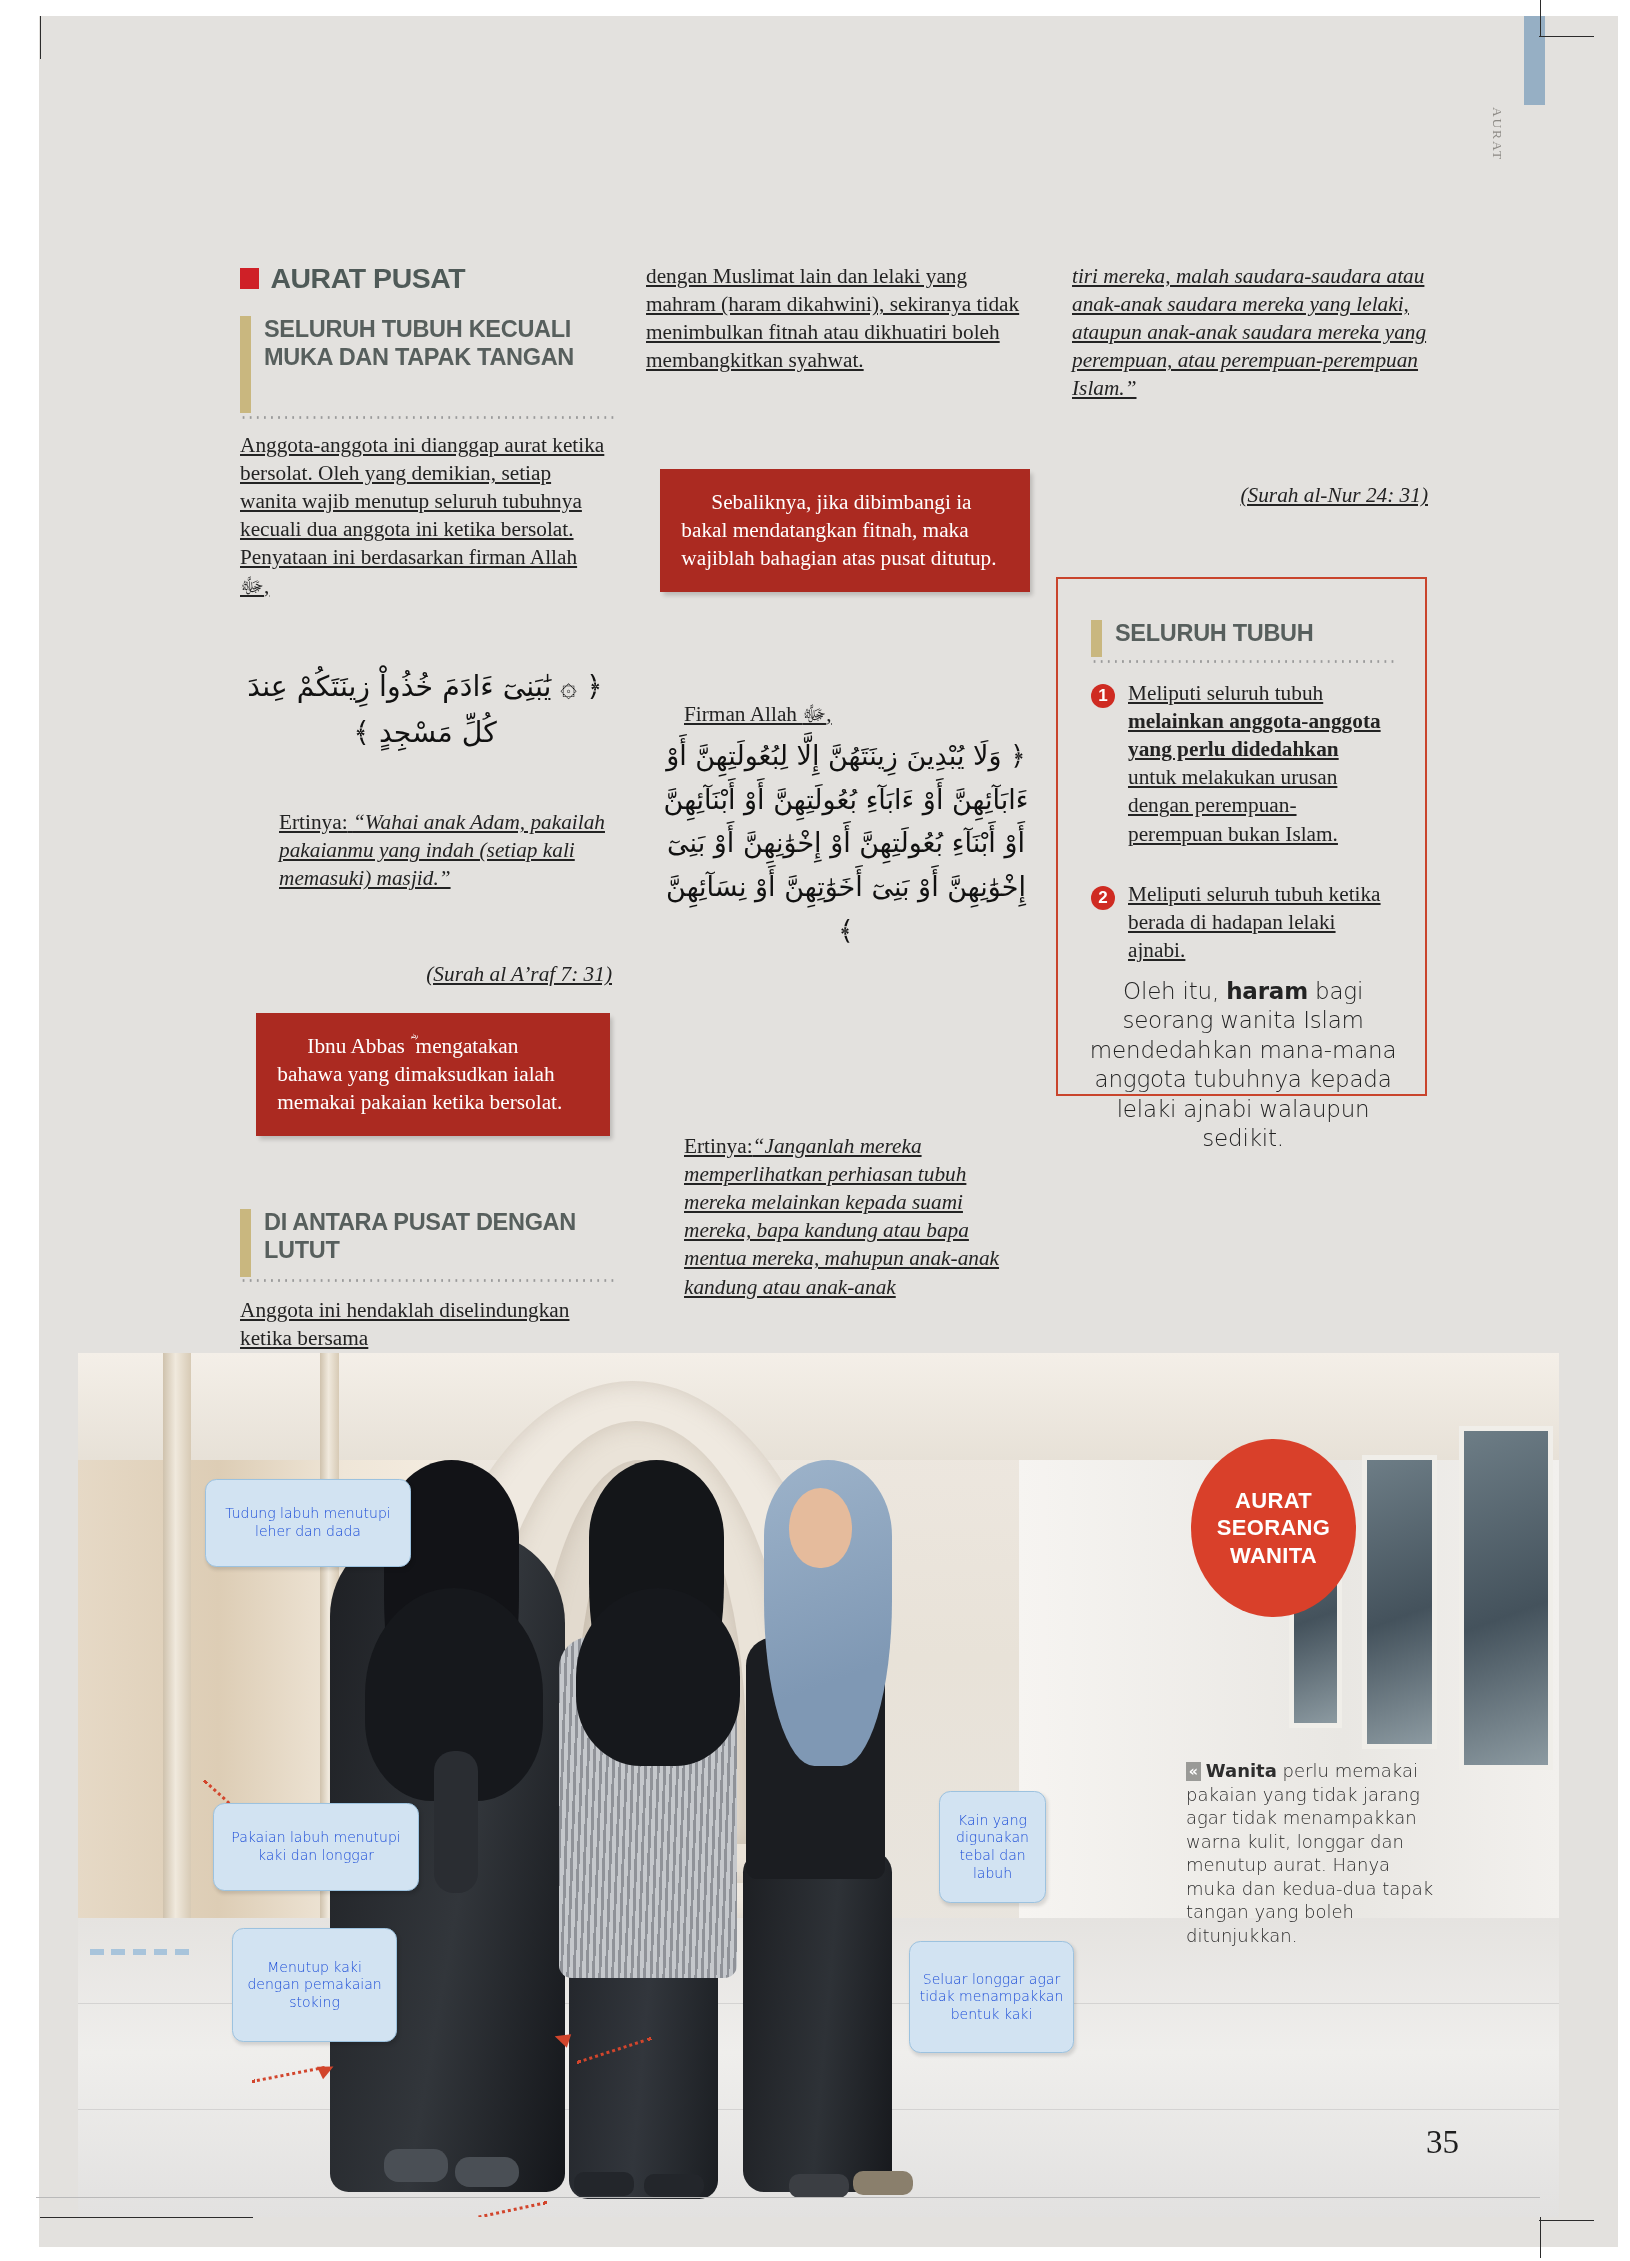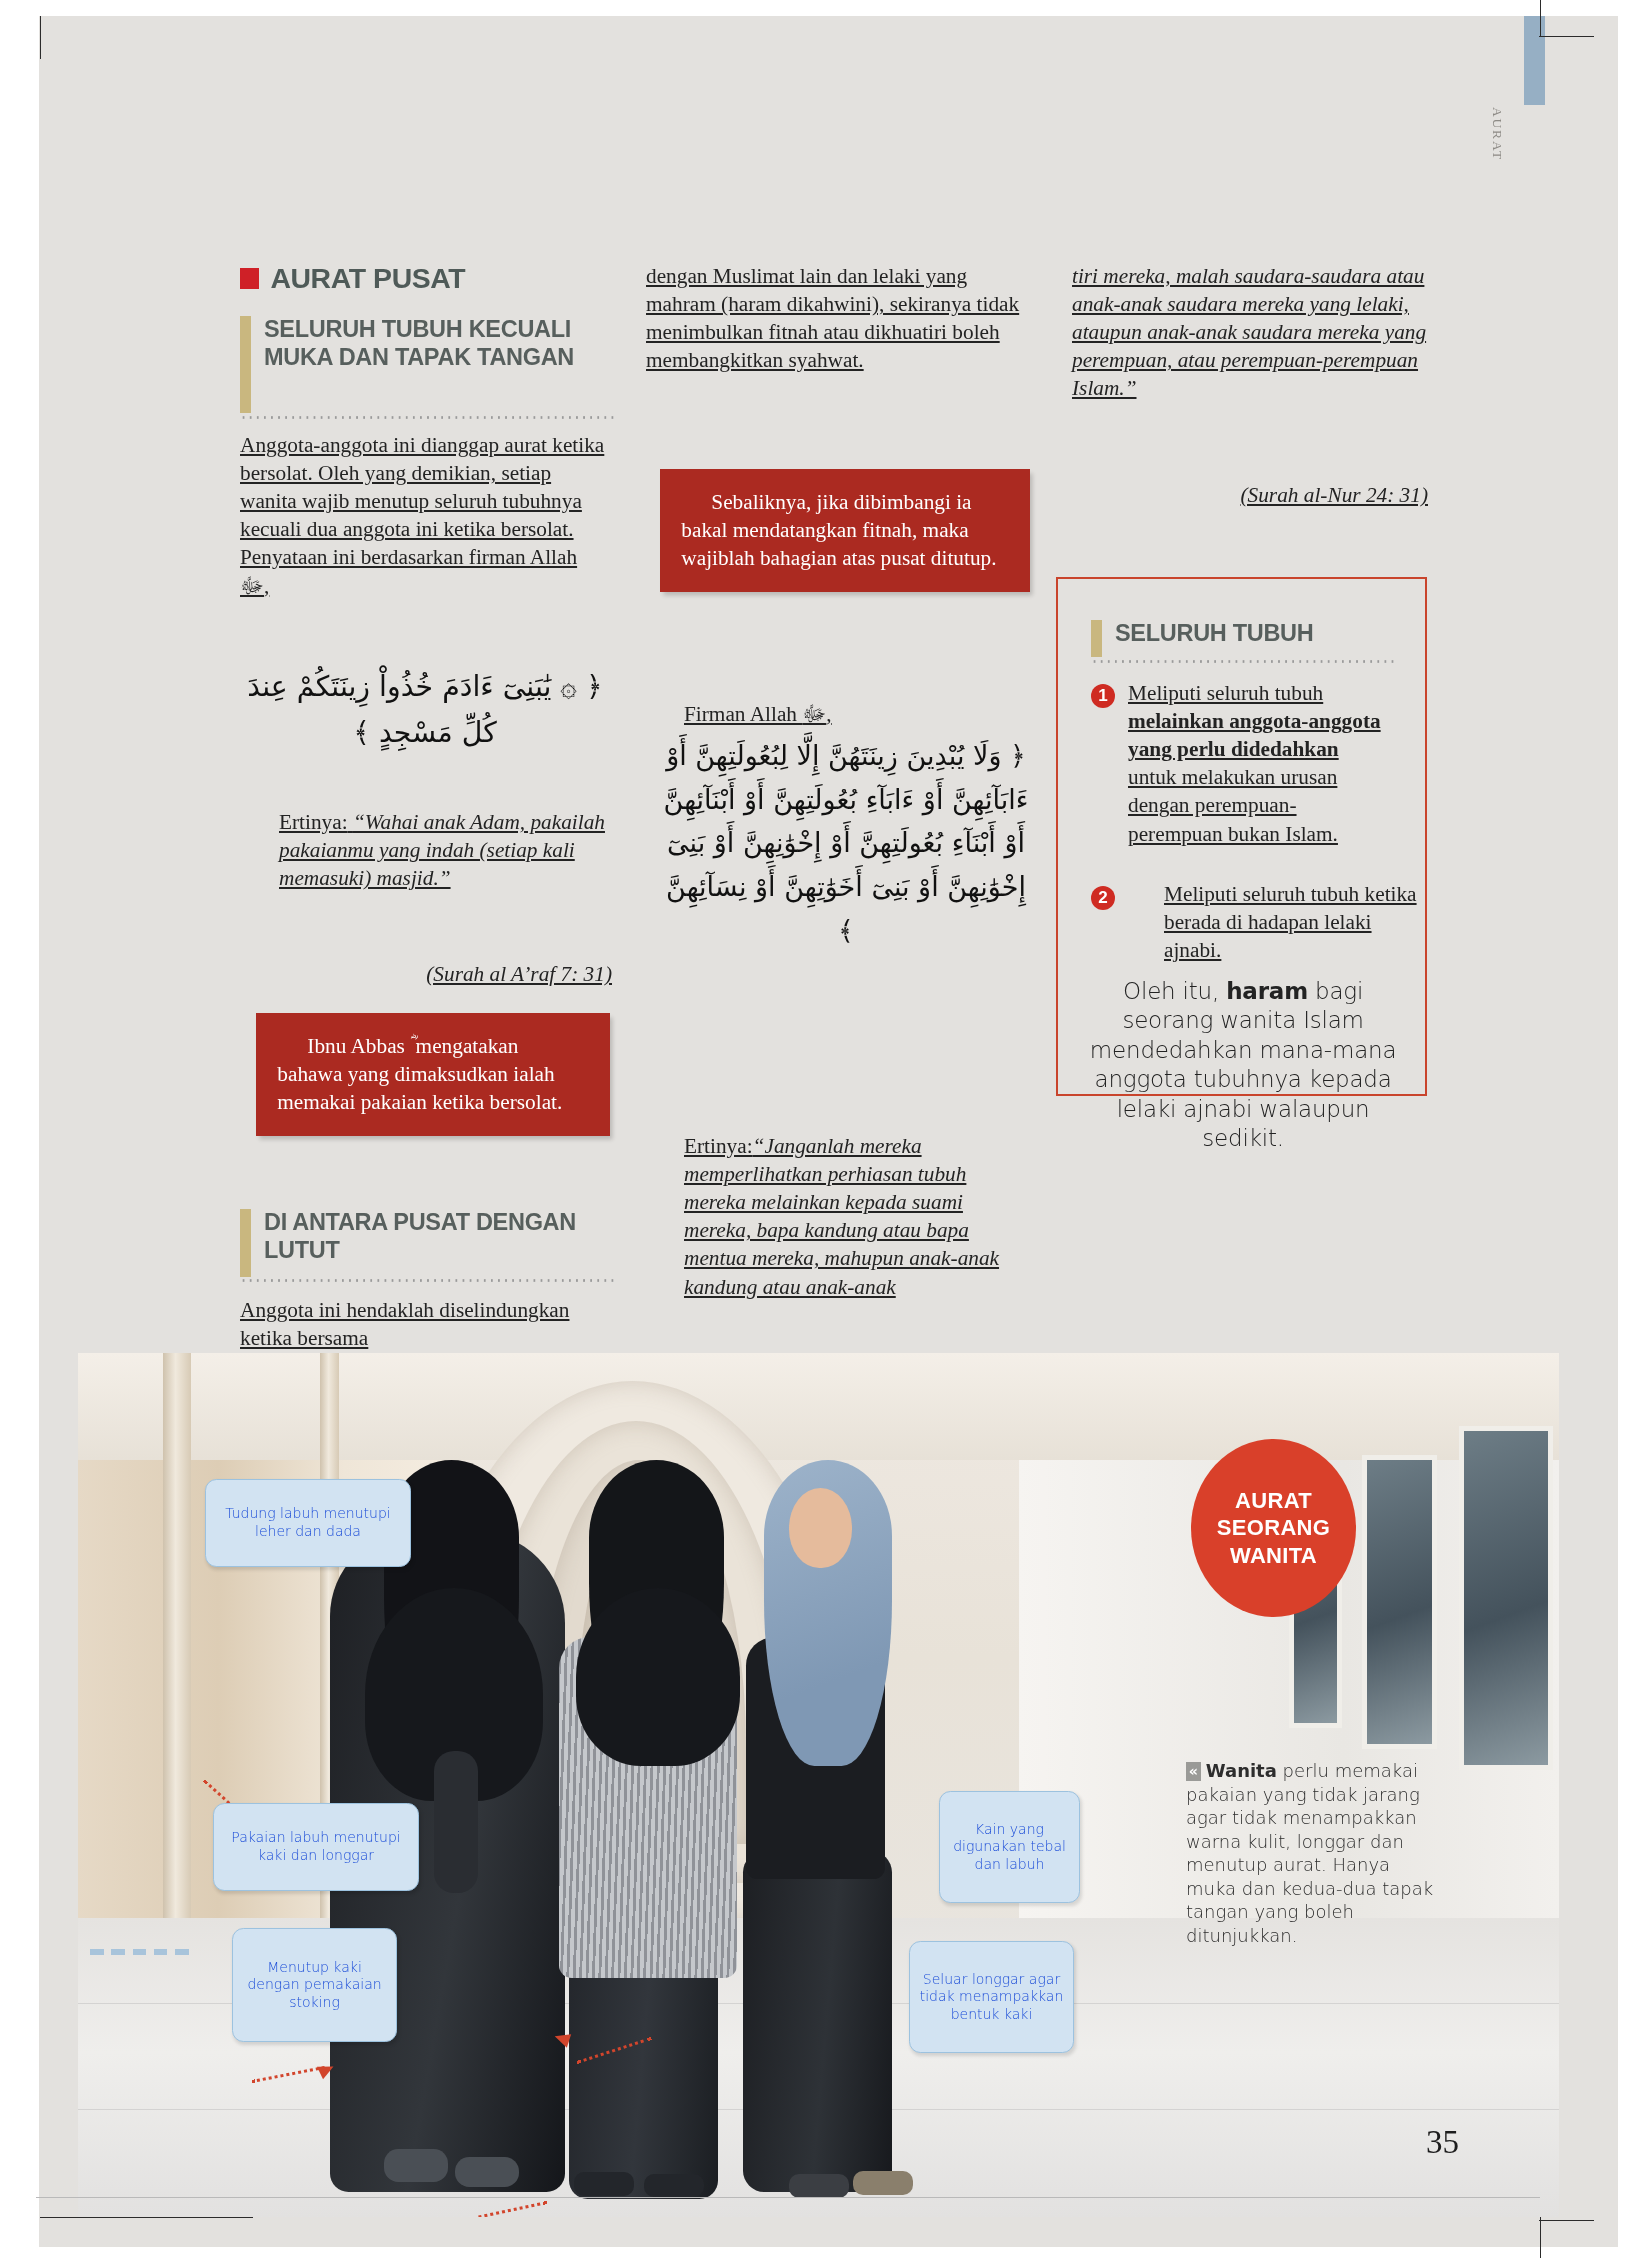--- a/index.html
+++ b/index.html
@@ -274,21 +274,21 @@
   </div>
 
   <div class="callout" style="left:213px;top:1803px;width:206px;height:88px;">
     <span>Pakaian labuh menutupi kaki dan longgar</span>
   </div>
 
   <div class="callout" style="left:232px;top:1928px;width:165px;height:114px;">
     <span>Menutup kaki dengan pemakaian stoking</span>
   </div>
 
-  <div class="callout" style="left:939px;top:1791px;width:141px;height:112px;">
+  <div class="callout" style="left:939px;top:1791px;width:107px;height:112px;">
     <span>Kain yang digunakan tebal dan labuh</span>
   </div>
 
   <div class="callout" style="left:909px;top:1941px;width:165px;height:112px;">
     <span>Seluar longgar agar tidak menampakkan bentuk kaki</span>
   </div>
 
   <div class="ellipse">
     <div>
       <div>AURAT</div>
@@ -370,21 +370,21 @@
       <div class="h" style="font-size:23.5px;">SELURUH TUBUH</div>
       <div class="dotted" style="top:40px;"></div>
     </div>
 
     <div class="num-badge" style="left:33px;top:105px;">1</div>
     <div class="body" style="position:absolute;left:70px;top:100px;width:259px;">
       <span>Meliputi seluruh tubuh </span><b>melainkan anggota-anggota yang perlu didedahkan</b><span> untuk melakukan urusan dengan perempuan-perempuan bukan Islam.</span>
     </div>
 
     <div class="num-badge" style="left:33px;top:307px;">2</div>
-    <div class="body" style="position:absolute;left:70px;top:301px;width:259px;margin-left:36px;">Meliputi seluruh tubuh ketika berada di hadapan lelaki ajnabi.</div>
+    <div class="body" style="position:absolute;left:70px;top:301px;width:259px;">Meliputi seluruh tubuh ketika berada di hadapan lelaki ajnabi.</div>
 
     <div class="thin" style="position:absolute;left:25.6px;top:398px;width:319px;">
       <span>Oleh itu, </span><b>haram</b><span> bagi seorang wanita Islam mendedahkan mana-mana anggota tubuhnya kepada lelaki ajnabi walaupun sedikit.</span>
     </div>
   </div>
 
   <div class="margin-top"></div>
   <div class="margin-left"></div>
   <div class="margin-right"></div>
   <div class="margin-bottom"></div>

